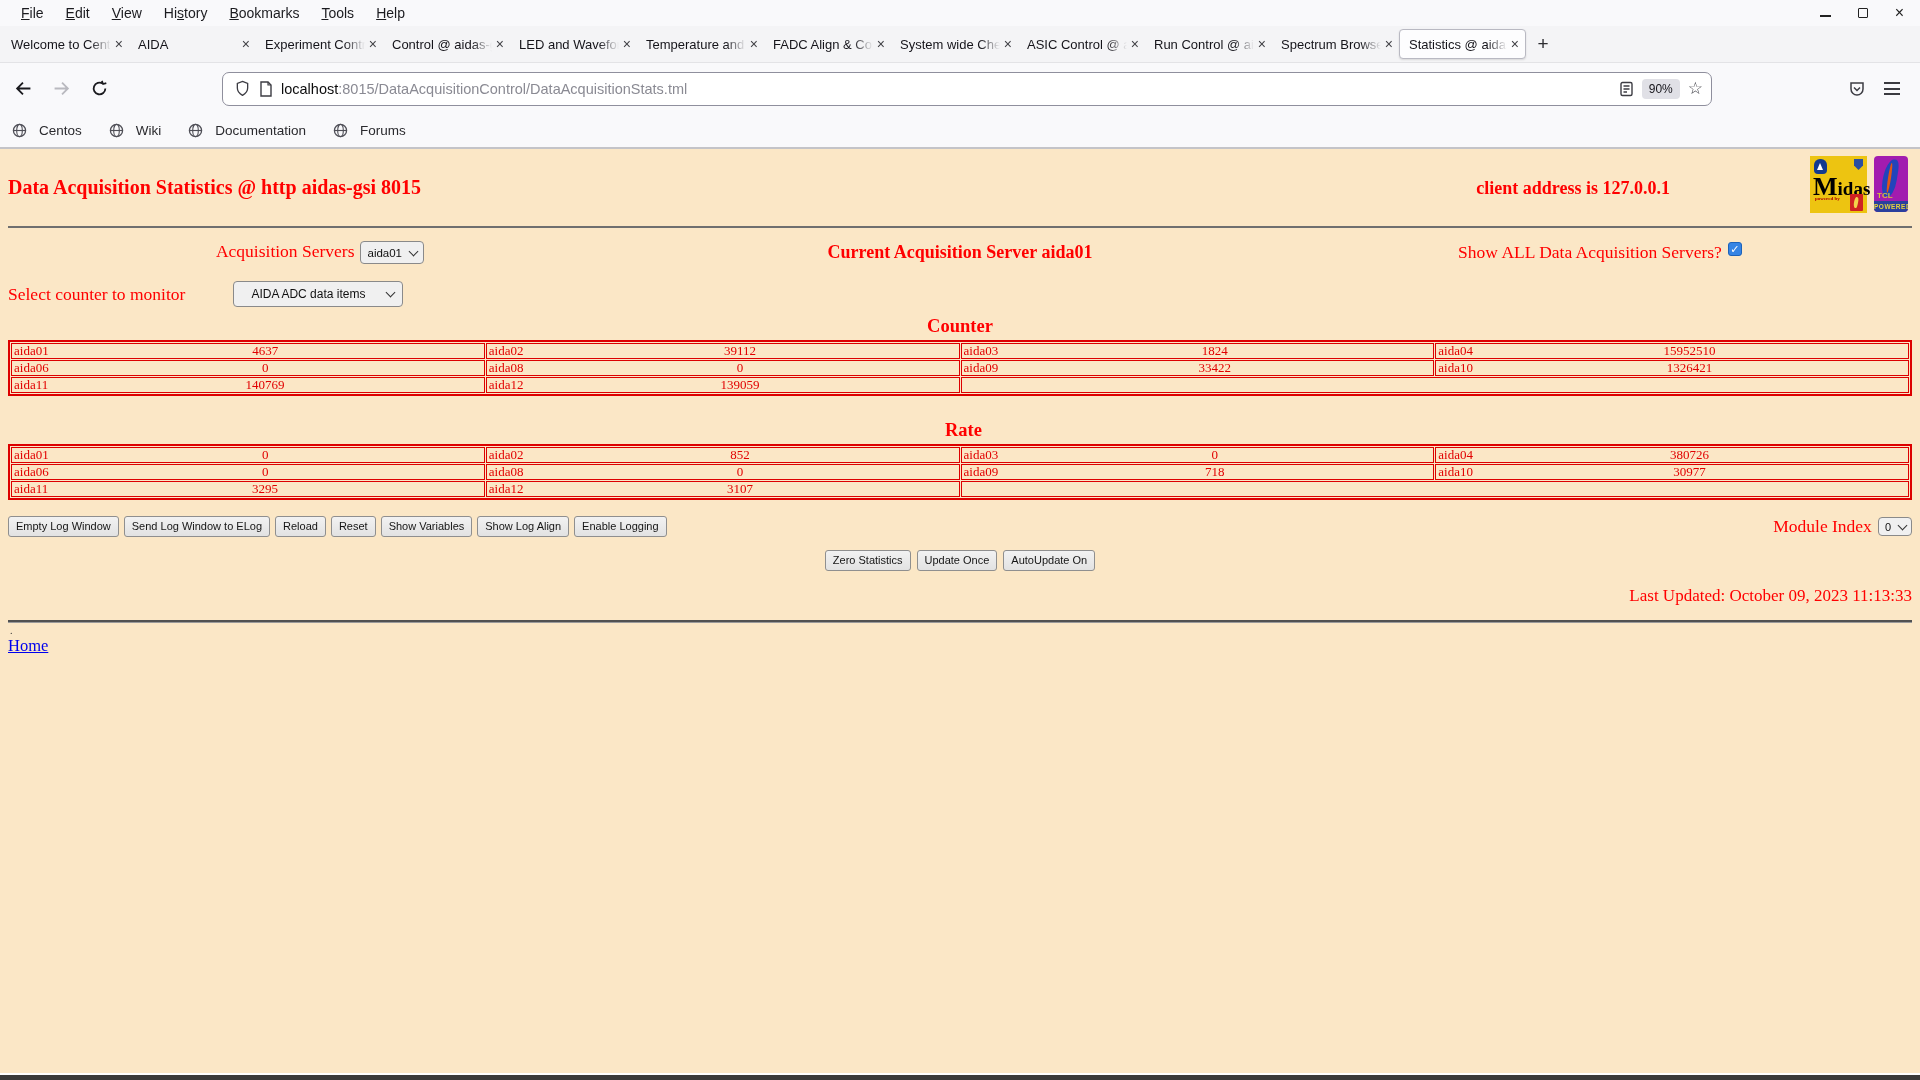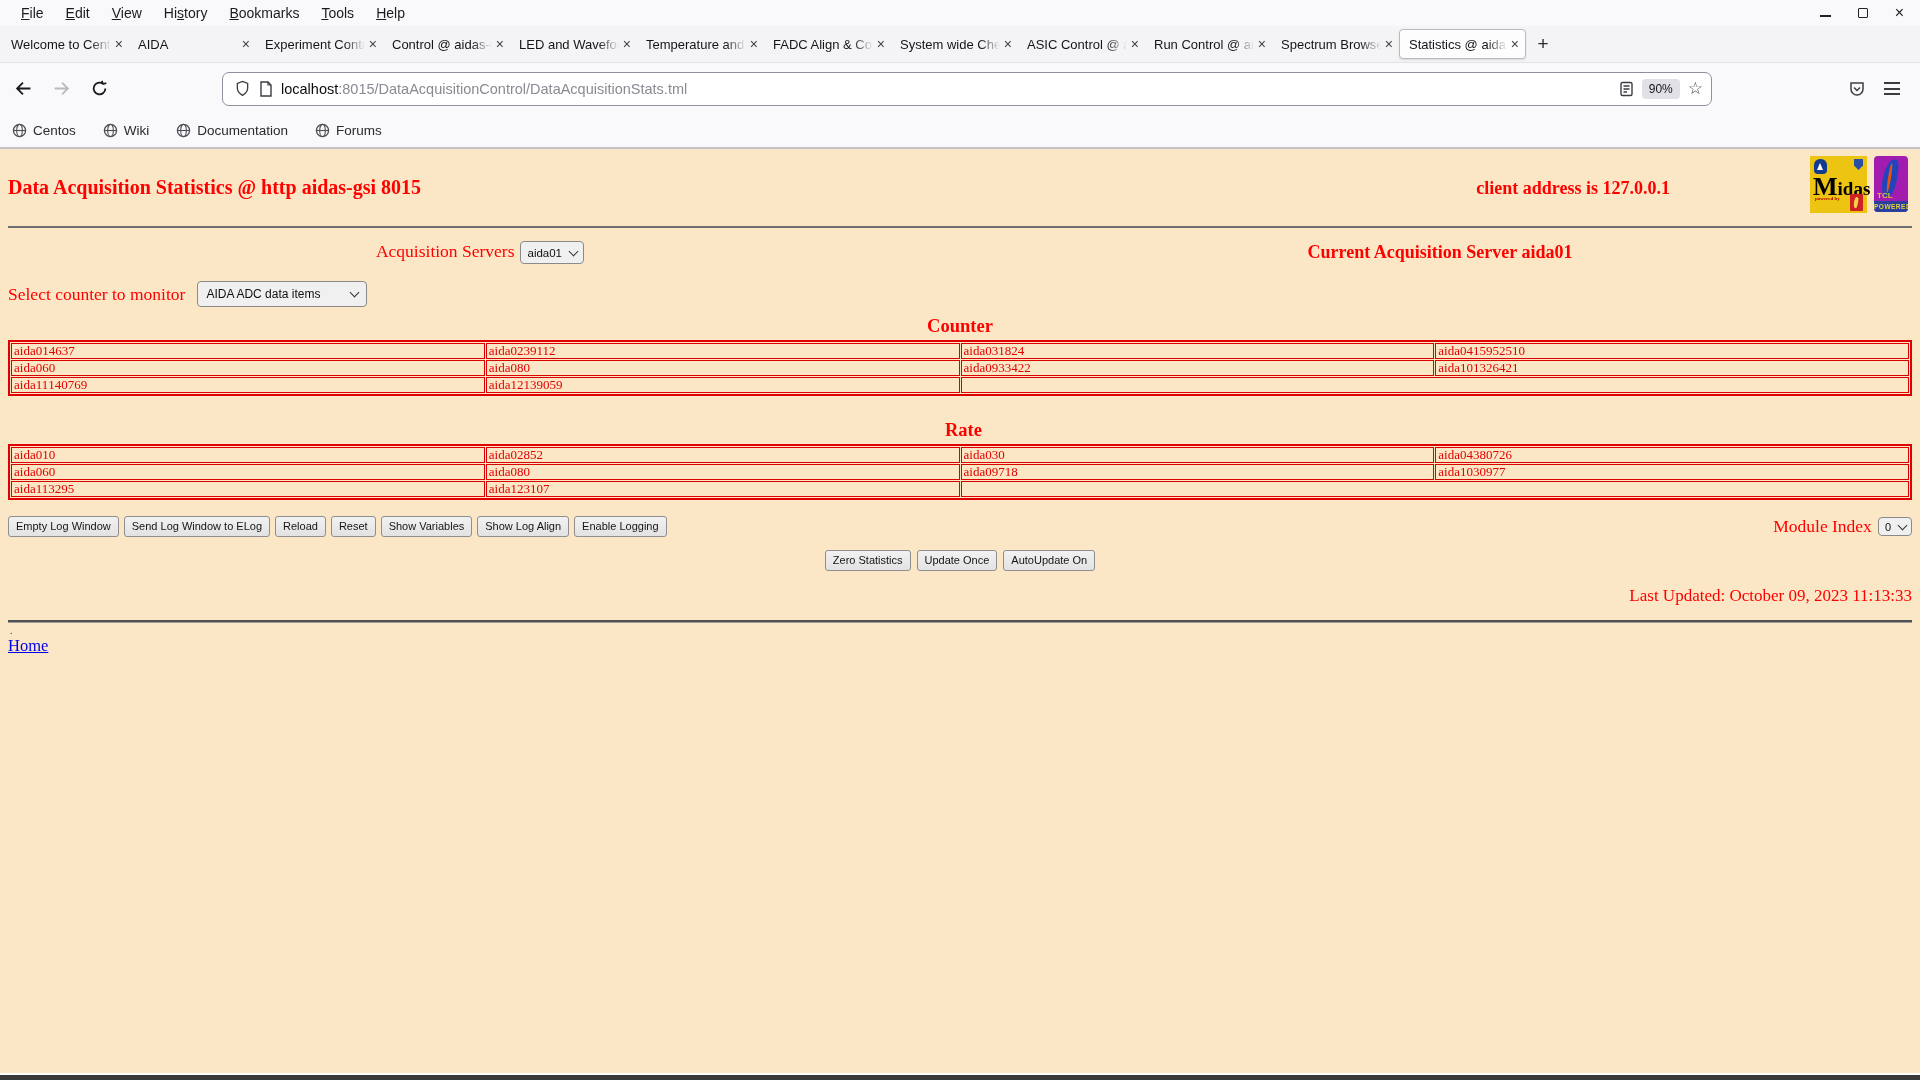--- a/index.html
+++ b/index.html
@@ -30,21 +30,21 @@
   .url-text { font-size: 14.5px; color: #0c0c0d; margin-left: 8px; white-space: nowrap; }
   .url-text .url-rest { color: #8a8a93; }
   .url-spacer { flex: 1; }
   .zoom-badge { background: #e0e0e6; border-radius: 4px; font-size: 12px; color: #15141a; padding: 3px 7px; margin: 0 8px; }
   .star { font-size: 17px; color: #45454c; line-height: 16px; }
   .nav-right-spacer { flex: 1; }
   .hamburger { display: flex; flex-direction: column; gap: 3.5px; margin: 0 20px 0 18px; }
   .hamburger i { display: block; width: 16px; height: 2px; background: #3b3b40; }
 
   .bookbar { height: 35px; background: #f9f9fb; display: flex; align-items: center; padding-left: 12px; gap: 27px; border-bottom: 2px solid #c4c4c8; }
-  .bm { display: flex; align-items: center; gap: 6px; font-size: 13.5px; color: #2a2a2e; }
+  .bm { display: flex; align-items: center; gap: 12px; font-size: 13.5px; color: #2a2a2e; }
 
   
   .page { height: 924px; background: #fbe7c6; color: #ff0000; font-family: "Liberation Serif", serif; }
   .header-row { display: flex; align-items: flex-start; padding: 0 12px 0 8px; }
   .page-title { padding-top: 27px; font-size: 20px; font-weight: bold; }
   .client-addr { margin-left: auto; margin-right: 140px; padding-top: 29px; font-size: 18px; font-weight: bold; }
   .logos { padding-top: 7px; display: flex; gap: 7px; }
   .midas-logo { width: 57px; height: 57px; background: #edc411; position: relative; font-family: "Liberation Serif", serif; }
   .midas-tl { position: absolute; top: 3px; left: 4px; width: 13px; height: 15px; background: #123a8f; border-radius: 6px 6px 4px 4px; }
   .midas-tl::after { content: ""; position: absolute; left: 3px; top: 4px; border-left: 3.5px solid transparent; border-right: 3.5px solid transparent; border-bottom: 7px solid #ffffff; }
@@ -63,33 +63,33 @@
   .hr1 { margin: 13px 8px 0 8px; height: 2px; background: #6f6f6f; border: 0; }
   .hr2 { margin: 14px 8px 0 8px; height: 3px; background: #515151; border: 0; border-bottom: 1px solid #9a9a9a; }
 
   .srv-row { display: flex; align-items: center; margin-top: 13px; }
   .srv-cell { flex: 1; text-align: center; font-size: 17.5px; display: flex; align-items: flex-start; justify-content: center; gap: 6px; }
   .srv-cell.bold { font-weight: bold; font-size: 18px; }
 
   .fselect { display: inline-flex; align-items: center; justify-content: space-between; background: #f0f0f0; border: 1px solid #8a8a8a; border-radius: 4px; font-family: "Liberation Sans", sans-serif; color: #101010; }
   .fselect .chev { width: 7px; height: 7px; border-left: 1.6px solid #333; border-bottom: 1.6px solid #333; transform: rotate(-45deg); margin: -3px 2px 0 8px; flex: 0 0 auto; }
   .sel-small { height: 23px; padding: 0 4px 0 6px; font-size: 11.5px; }
-  .sel-wide { width: 170px; height: 26px; padding: 0 6px 0 8px; font-size: 12px; }
+  .sel-wide { width: 170px; height: 26px; padding: 0 6px 0 17px; font-size: 12px; margin-left: 36px; }
   .sel-tiny { height: 19px; padding: 0 3px 0 6px; font-size: 11px; }
 
   .checkbox { position: relative; width: 14px; height: 14px; background: #3584e4; border: 1px solid #1c62b9; border-radius: 3px; color: #fff; font-size: 11px; line-height: 12px; text-align: center; font-family: "Liberation Sans", sans-serif; }
 
   .sel-row { margin-top: 17px; padding-left: 8px; display: flex; align-items: center; gap: 12px; font-size: 17.5px; }
 
   .tbl-head { text-align: center; font-size: 18.5px; font-weight: bold; margin-top: 9px; margin-bottom: 3px; }
   table.stats { width: 1904px; margin: 0 8px; table-layout: fixed; border-collapse: separate; border-spacing: 1px; border: 2px solid #dd0000; }
   table.stats td { border: 1px solid #dd0000; font-size: 13px; line-height: 14px; height: 14px; padding: 0 2px; color: #e10000; }
   .cellwrap { display: flex; }
   .cellwrap .nm { flex: 0 0 auto; }
-  .cellwrap .val { flex: 1; text-align: left; }
+  .cellwrap .val { flex: 1; text-align: center; }
 
   .btn-row { margin: 16px 8px 0 8px; display: flex; align-items: center; gap: 5px; }
   .btn { font-family: "Liberation Sans", sans-serif; font-size: 11px; color: #151515; background: linear-gradient(#f2f2f2, #e2e2e2); border: 1px solid #8f8f8f; border-radius: 3px; padding: 3px 7px 4px 7px; white-space: nowrap; }
   .module-box { margin-left: auto; display: flex; align-items: center; gap: 6px; font-size: 17.5px; }
   .center-row { margin-top: 13px; display: flex; justify-content: center; gap: 6px; }
   .updated { margin-top: 15px; text-align: right; padding-right: 8px; font-size: 17px; }
   .stray { margin: 4px 0 0 10px; font-size: 10px; line-height: 8px; color: #333; }
   .home-link { display: inline-block; margin: 1px 0 0 8px; font-size: 16.5px; color: #0000ee; text-decoration: underline; }
 
   .bottom-strip { position: absolute; left: 0; right: 0; bottom: 0; height: 5px; background: #3a3a3a; }
@@ -284,20 +284,24 @@
       <div class="srv-cell">
         <span>Acquisition Servers</span>
         <span class="fselect sel-small">
             <span>aida01</span>
             <span class="chev"></span>
           </span>
       </div>
       <div class="srv-cell bold">
           <span>Current Acquisition Server aida01</span>
         </div>
+      <div class="srv-cell">
+        <span>Show ALL Data Acquisition Servers?</span>
+        <span class="checkbox">✓</span>
+      </div>
     </div>
 
     <div class="sel-row">
       <span>Select counter to monitor</span>
       <span class="fselect sel-wide">
           <span>AIDA ADC data items</span>
           <span class="chev"></span>
         </span>
     </div>
 

